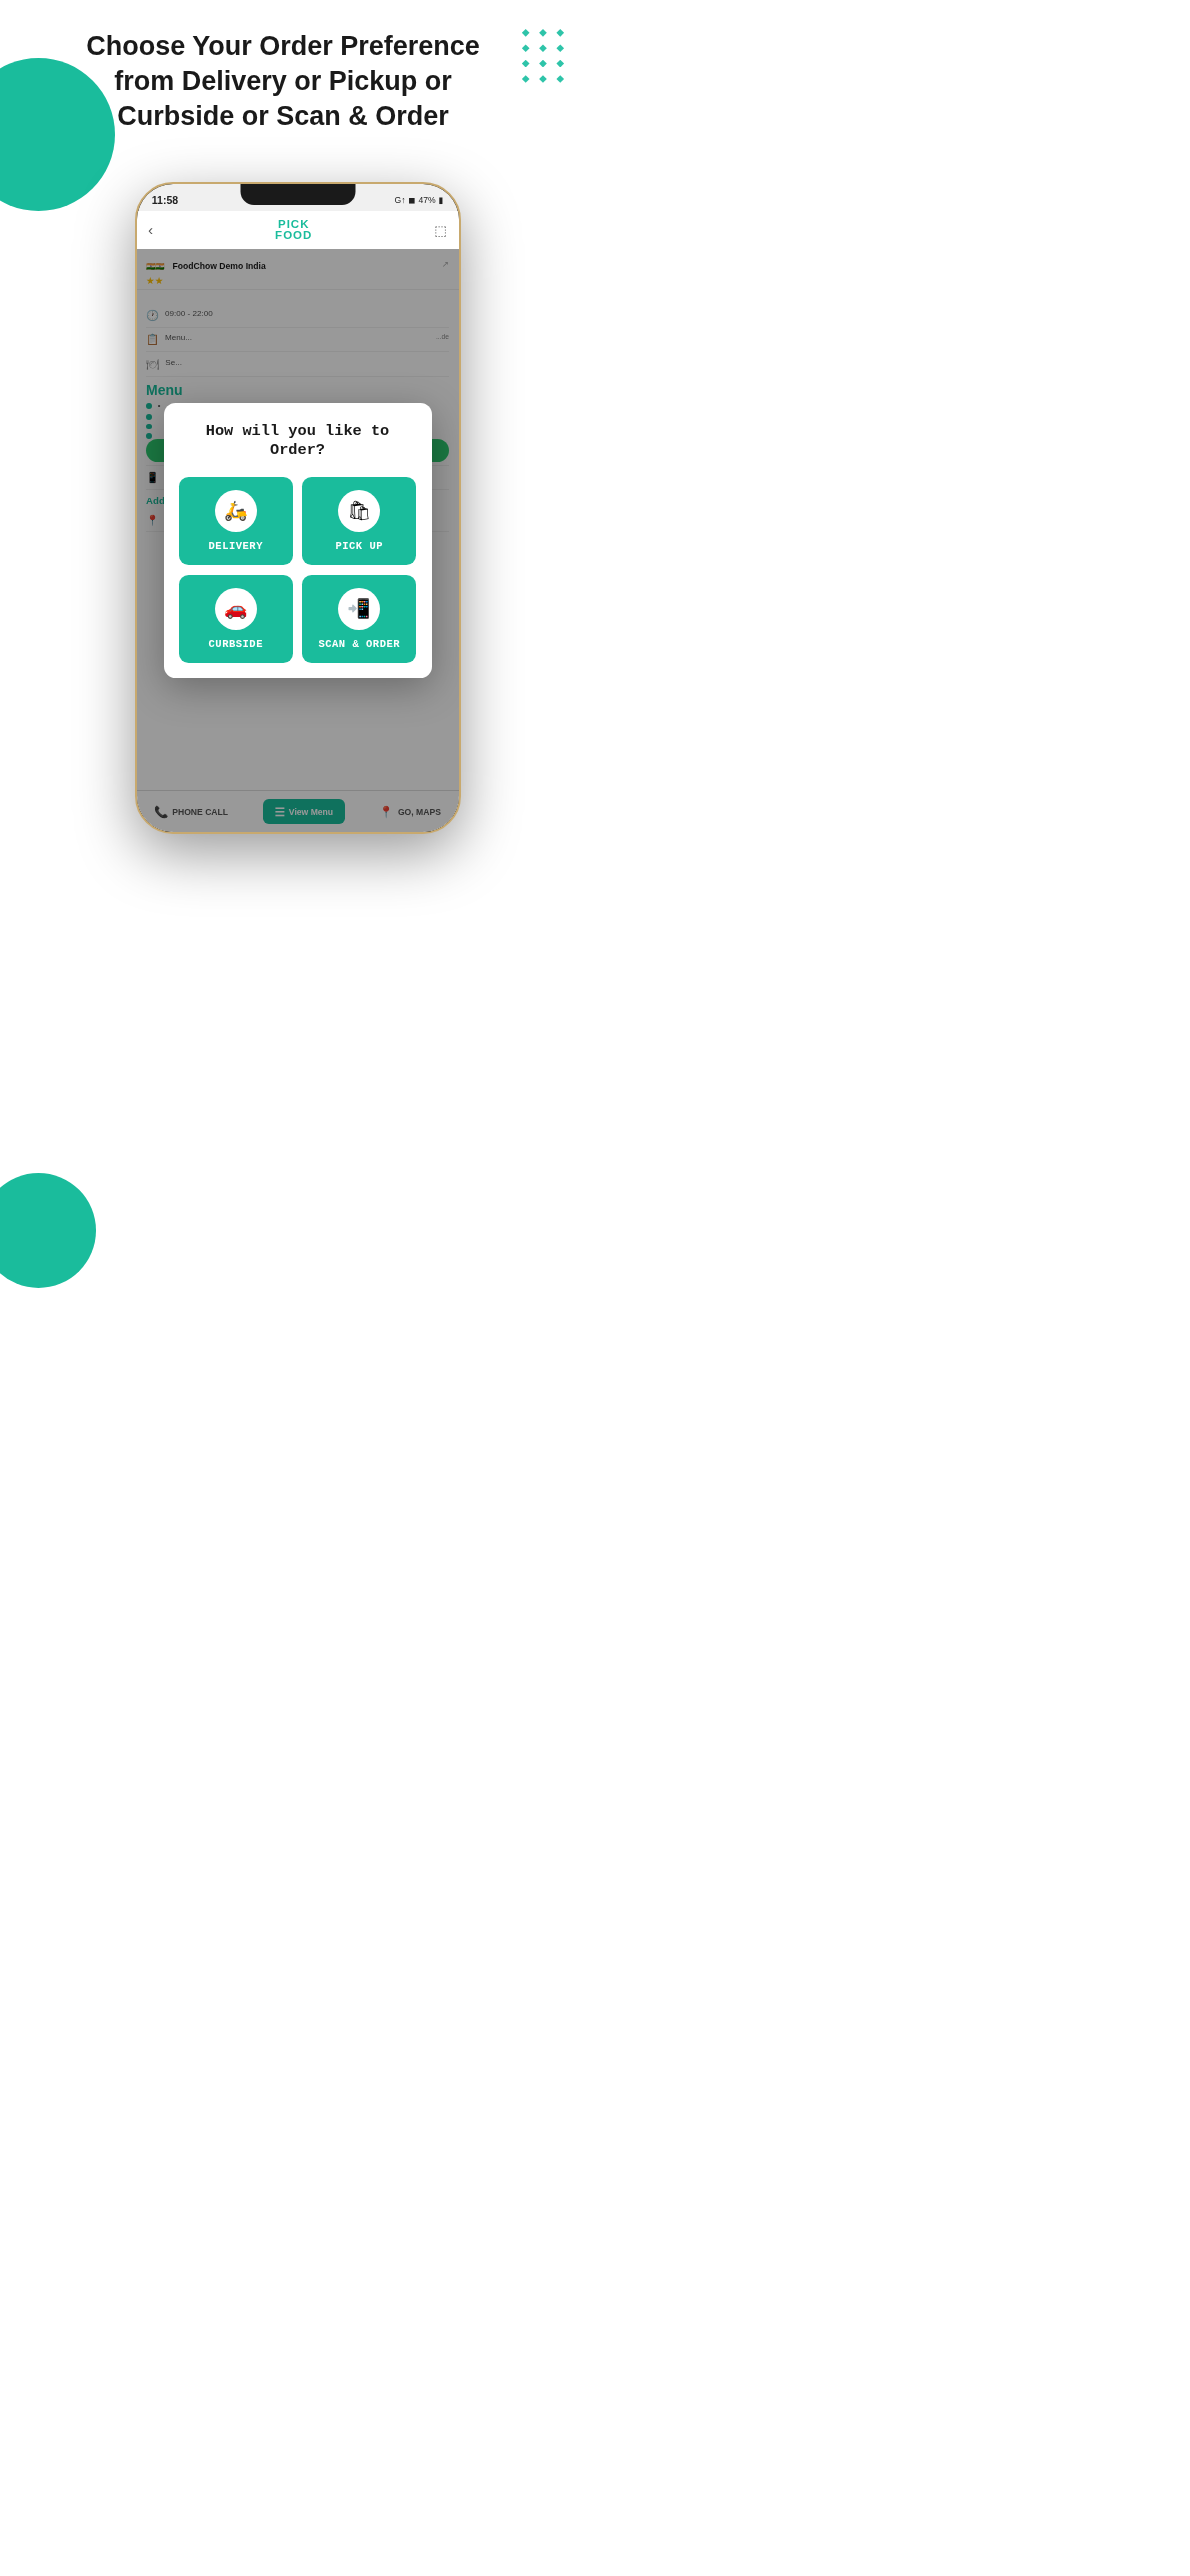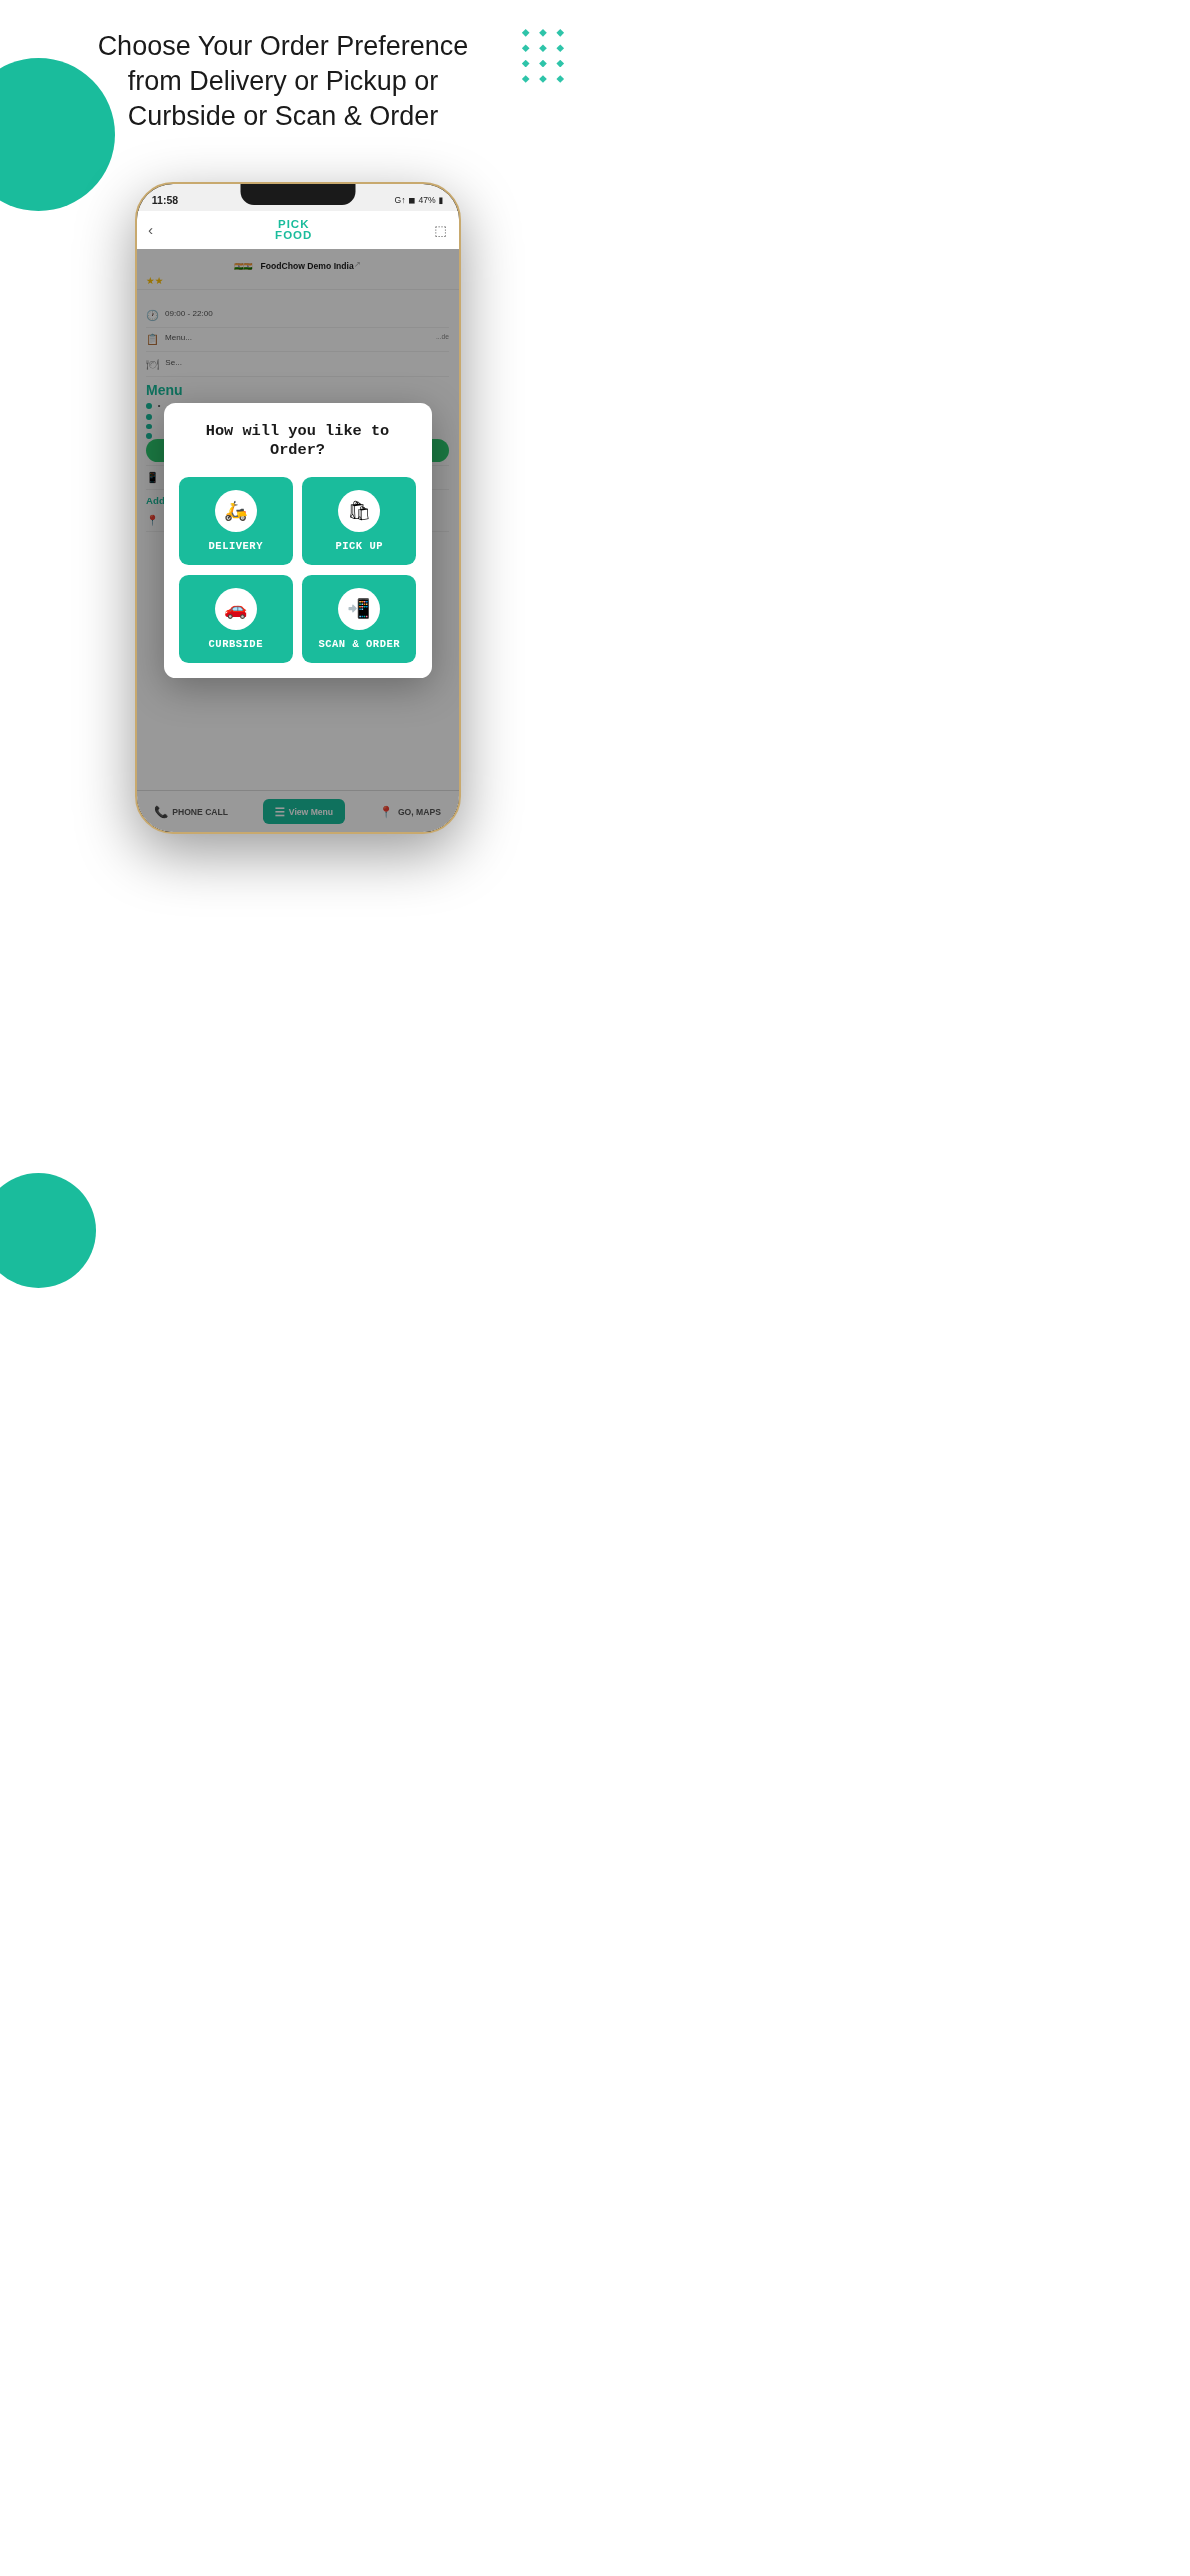--- a/index.html
+++ b/index.html
@@ -60,21 +60,21 @@
     .header-text {
       position: absolute;
       top: 29px;
       left: 48px;
       right: 77px;
       z-index: 2;
       text-align: center;
     }
     .header-text h1 {
       font-size: 27px;
-      font-weight: 400;
+      font-weight: 700;
       color: #1a1a1a;
       line-height: 1.3;
     }
 
     
     .phone-wrapper {
       position: absolute;
       top: 182px;
       left: 50%;
       transform: translateX(-50%);
@@ -454,21 +454,21 @@
             <div class="puri-ball" style="width:23px;height:23px;top:29px;left:23px;position:absolute;"></div>
             <div class="puri-ball" style="width:21px;height:21px;top:27px;left:1.9px;position:absolute;"></div>
             <div class="puri-ball" style="width:19px;height:19px;top:27px;left:48px;position:absolute;"></div>
           </div>
         </div>
       </div>
 
       <div class="phone-content">
 
         <div style="background:#fff;padding:5.8px 9.6px 2.9px;border-bottom:1px solid #eee;">
-          <div style="display:flex;align-items:center;justify-content:center;">
+          <div style="display:flex;align-items:center;justify-content:space-between;">
             <div>
               <span style="font-size:7.7px;margin-right:2.9px;">🇮🇳🇮🇳</span>
               <span style="font-size:8.6px;font-weight:700;color:#1a1a1a;">FoodChow Demo India</span>
             </div>
             <span style="font-size:8.6px;color:#aaa;">↗</span>
           </div>
           <div style="color:#ffc107;font-size:9.6px;padding-top:1.9px;">★★</div>
         </div>
 
         <div style="padding:3.8px 9.6px;">

